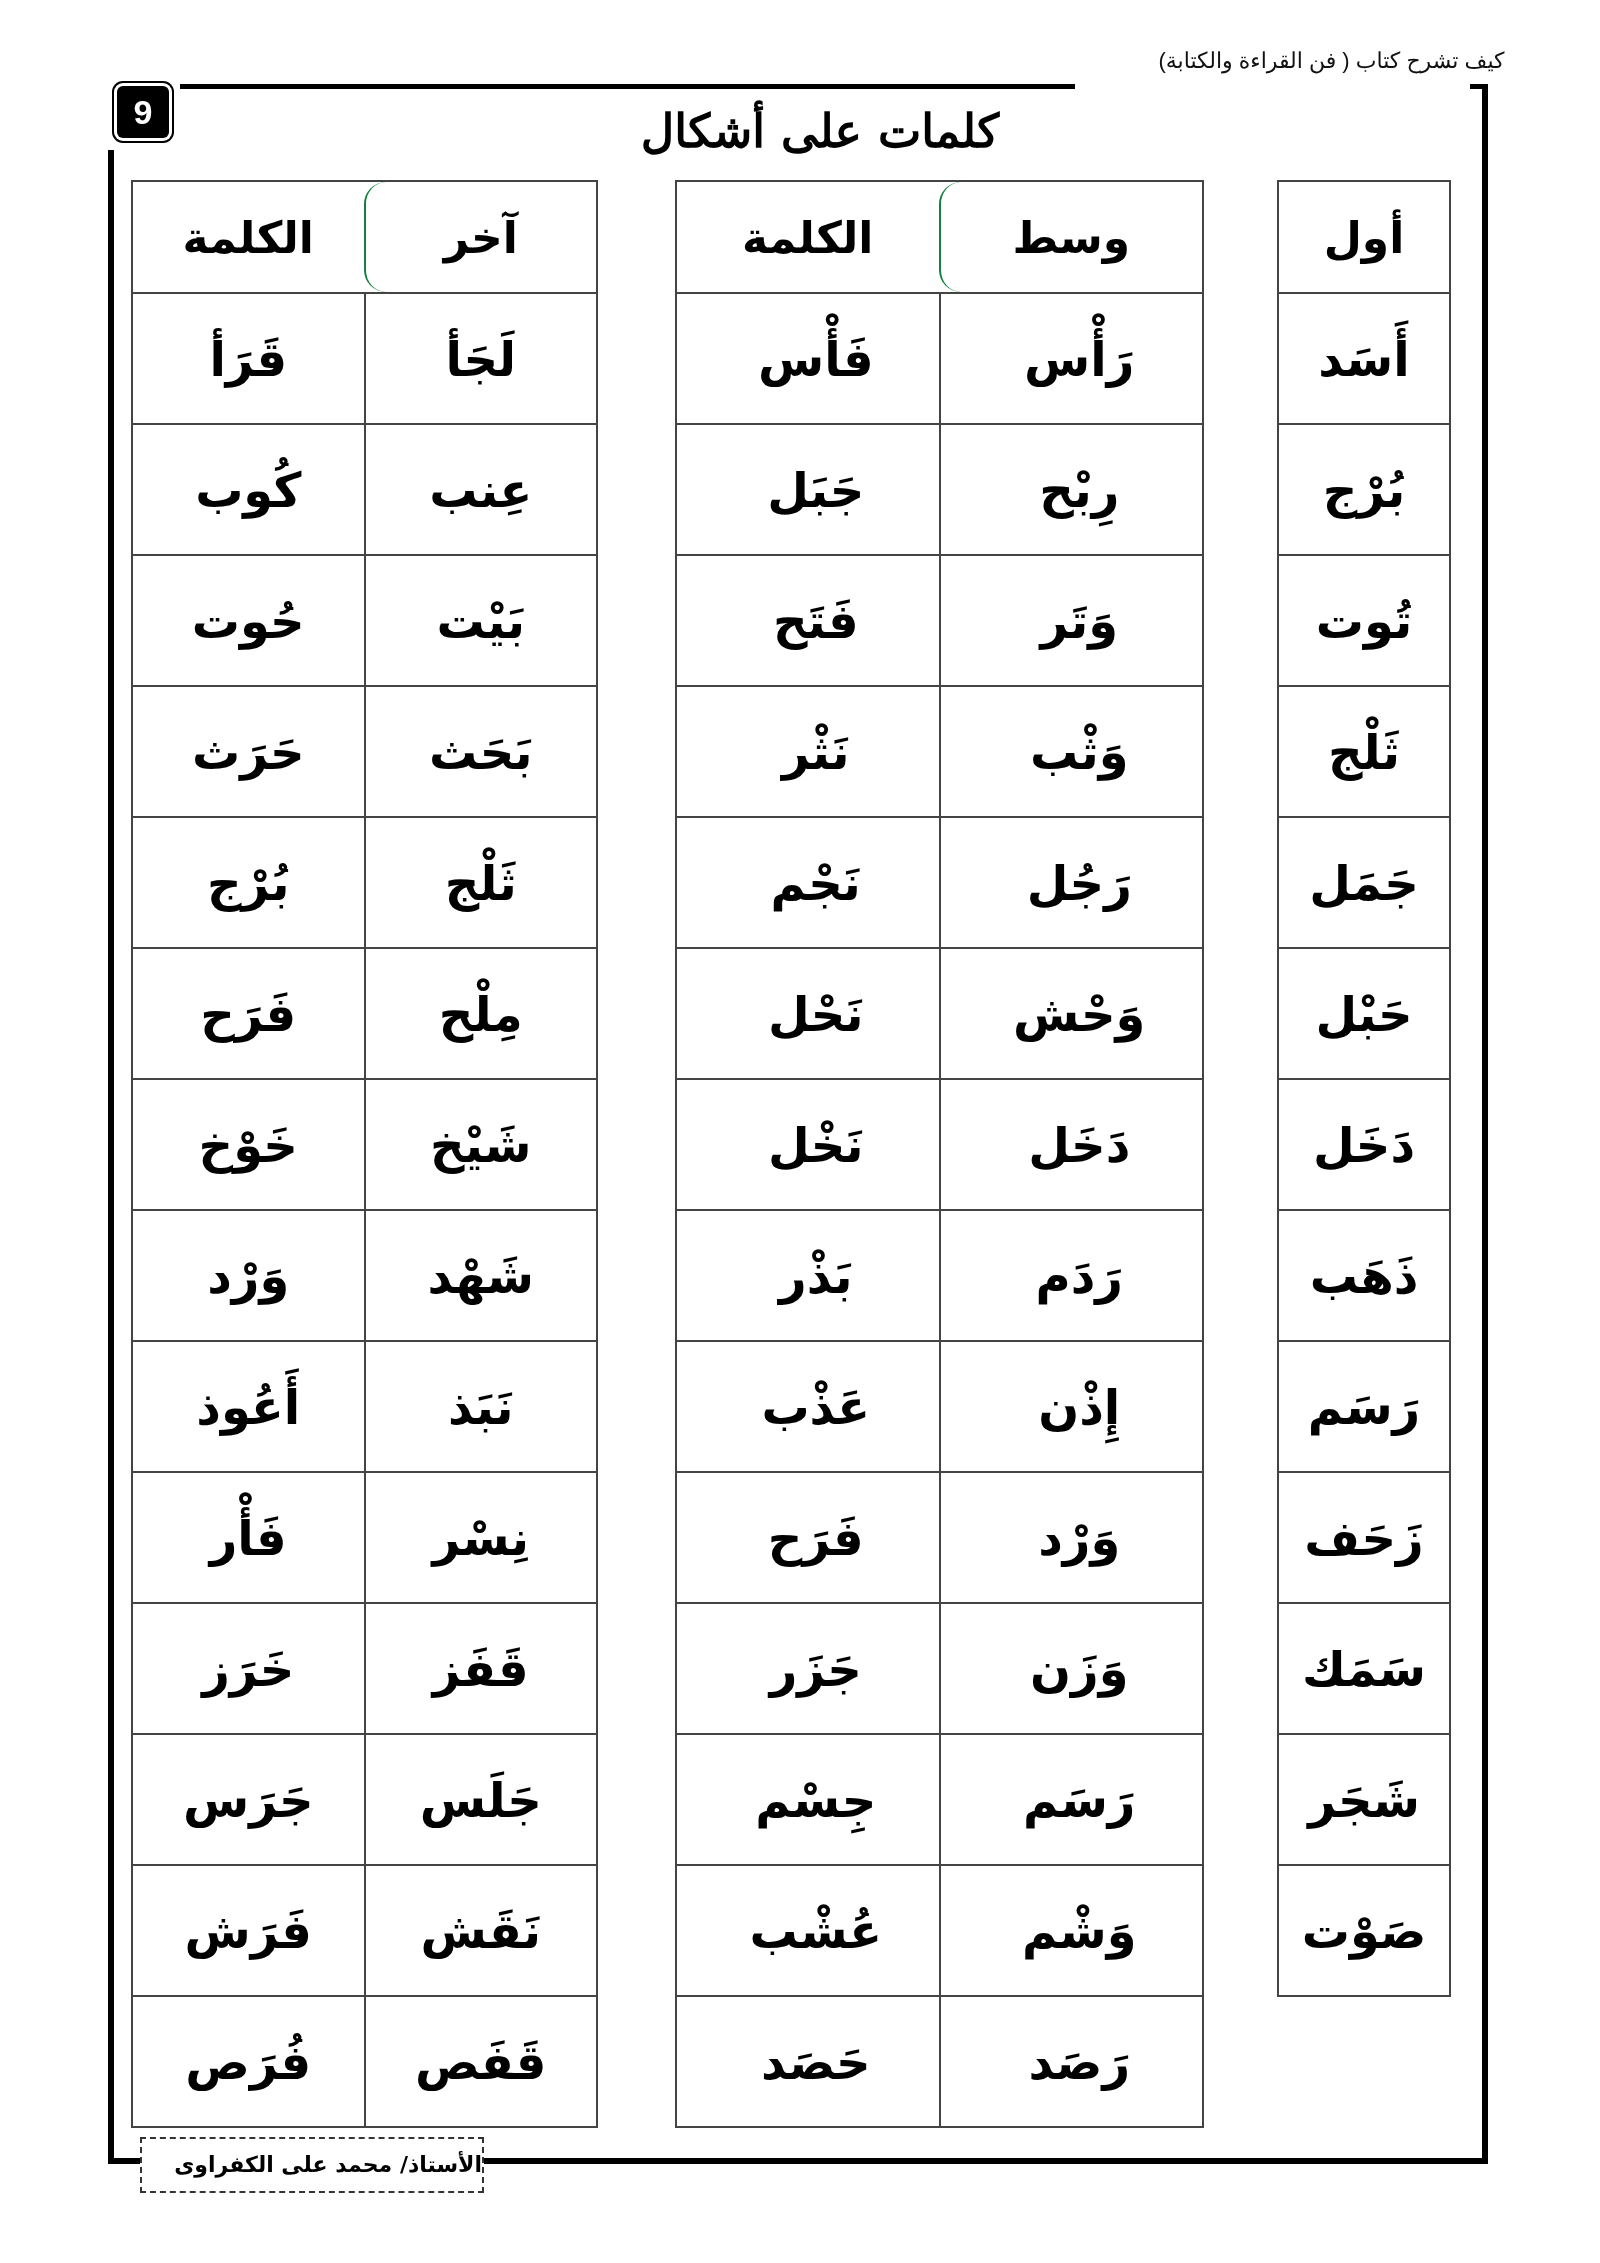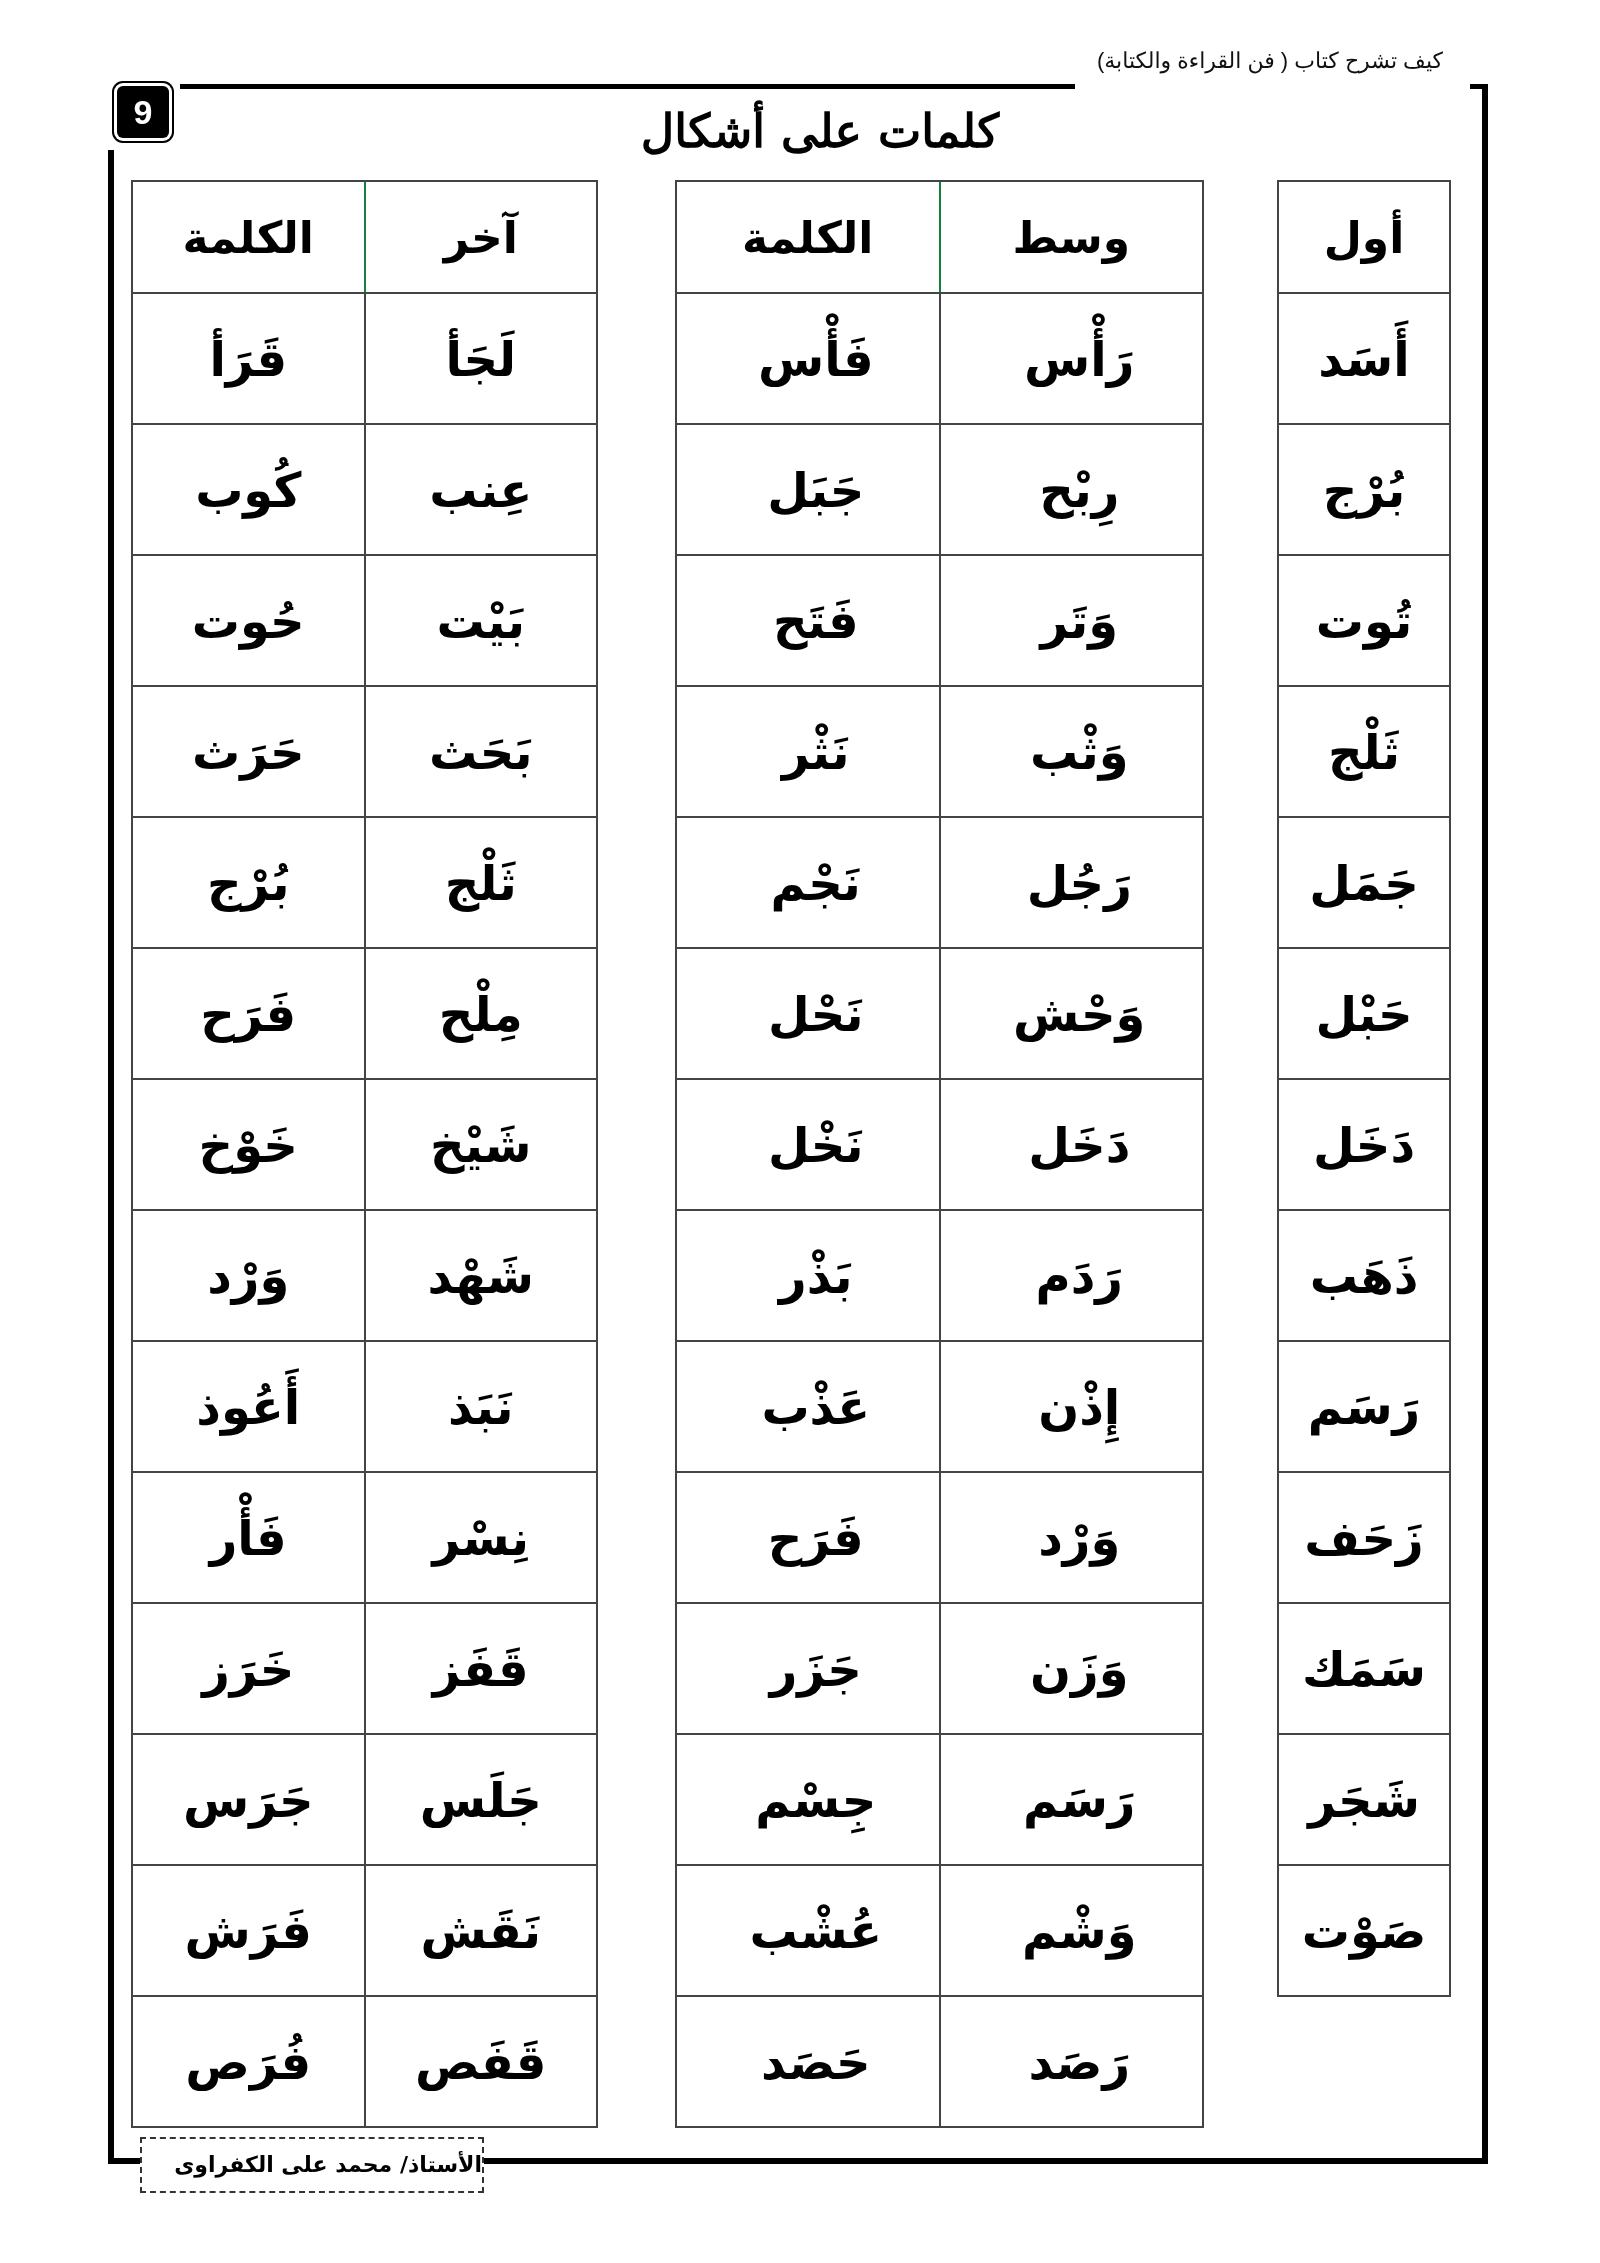--- a/index.html
+++ b/index.html
@@ -1,35 +1,35 @@
 <!DOCTYPE html>
 <html><head>
 <meta charset="utf-8">
 <style>
   html, body { margin: 0; padding: 0; background: #ffffff; }
   body { width: 1600px; height: 2263px; position: relative; overflow: hidden; font-family: "DejaVu Sans", sans-serif; color: #000; }
-  .book-title { position: absolute; top: 48px; left: 1097px; width: 415px; text-align: left; direction: rtl; font-family: "Liberation Sans", sans-serif; font-size: 22px; color: #111; white-space: nowrap; }
+  .book-title { position: absolute; top: 48px; left: 1124px; width: 415px; text-align: center; direction: rtl; font-family: "Liberation Sans", sans-serif; font-size: 22px; color: #111; white-space: nowrap; }
   .frame-top { position: absolute; top: 84px; left: 180px; width: 895px; height: 5px; background: #000; }
   .frame-right-hook { position: absolute; top: 84px; left: 1470px; width: 17px; height: 5px; background: #000; }
   .frame-right { position: absolute; top: 84px; left: 1482px; width: 6px; height: 2080px; background: #000; }
   .frame-left { position: absolute; top: 150px; left: 108px; width: 6px; height: 2014px; background: #000; }
   .frame-bottom { position: absolute; top: 2158px; left: 108px; width: 1380px; height: 6px; background: #000; }
   .page-badge { position: absolute; top: 86px; left: 117px; width: 52px; height: 52px; background: #000; border-radius: 6px; box-shadow: 0 0 0 3px #fff, 0 0 0 5px #000; color: #fff; font-family: "Liberation Sans", sans-serif; font-weight: bold; font-size: 34px; line-height: 52px; text-align: center; }
   .page-title { position: absolute; top: 96px; left: 560px; width: 520px; text-align: center; direction: rtl; font-family: "DejaVu Serif", serif; font-weight: bold; font-size: 46px; line-height: 70px; }
   table.words { position: absolute; top: 180px; border-collapse: collapse; direction: rtl; }
   table.words td, table.words th { border: 2px solid #444; background: #fff; text-align: center; vertical-align: middle; padding: 0; font-family: "DejaVu Sans", sans-serif; font-weight: bold; }
   table.words th { height: 110px; font-size: 44px; }
   table.words td { height: 129px; font-size: 48px; }
   #table-end { left: 131px; width: 467px; }
   #table-end td { width: 232px; }
   #table-mid { left: 675px; width: 529px; }
   #table-mid td { width: 240px; padding-left: 16px; }
   #table-start { left: 1277px; width: 174px; }
   .hdr-split { display: flex; direction: rtl; height: 110px; }
-  .hdr-split span { flex: 1; display: flex; align-items: center; justify-content: center; }
+  .hdr-split span { flex: 1; display: flex; align-items: center; justify-content: center; border-radius: 22px; }
   .hdr-split span:first-child { border-left: 2px solid #15803d; }
   .author-box { position: absolute; top: 2137px; left: 140px; width: 340px; height: 52px; border: 2px dashed #333; background: #fff; text-align: right; direction: rtl; font-family: "DejaVu Sans", sans-serif; font-weight: bold; font-size: 22px; line-height: 52px; }
 </style>
 </head>
 <body>
 
 <div class="book-title">كيف تشرح كتاب ( فن القراءة والكتابة)</div>
 
 <div class="frame-top"></div>
 <div class="frame-right-hook"></div>

